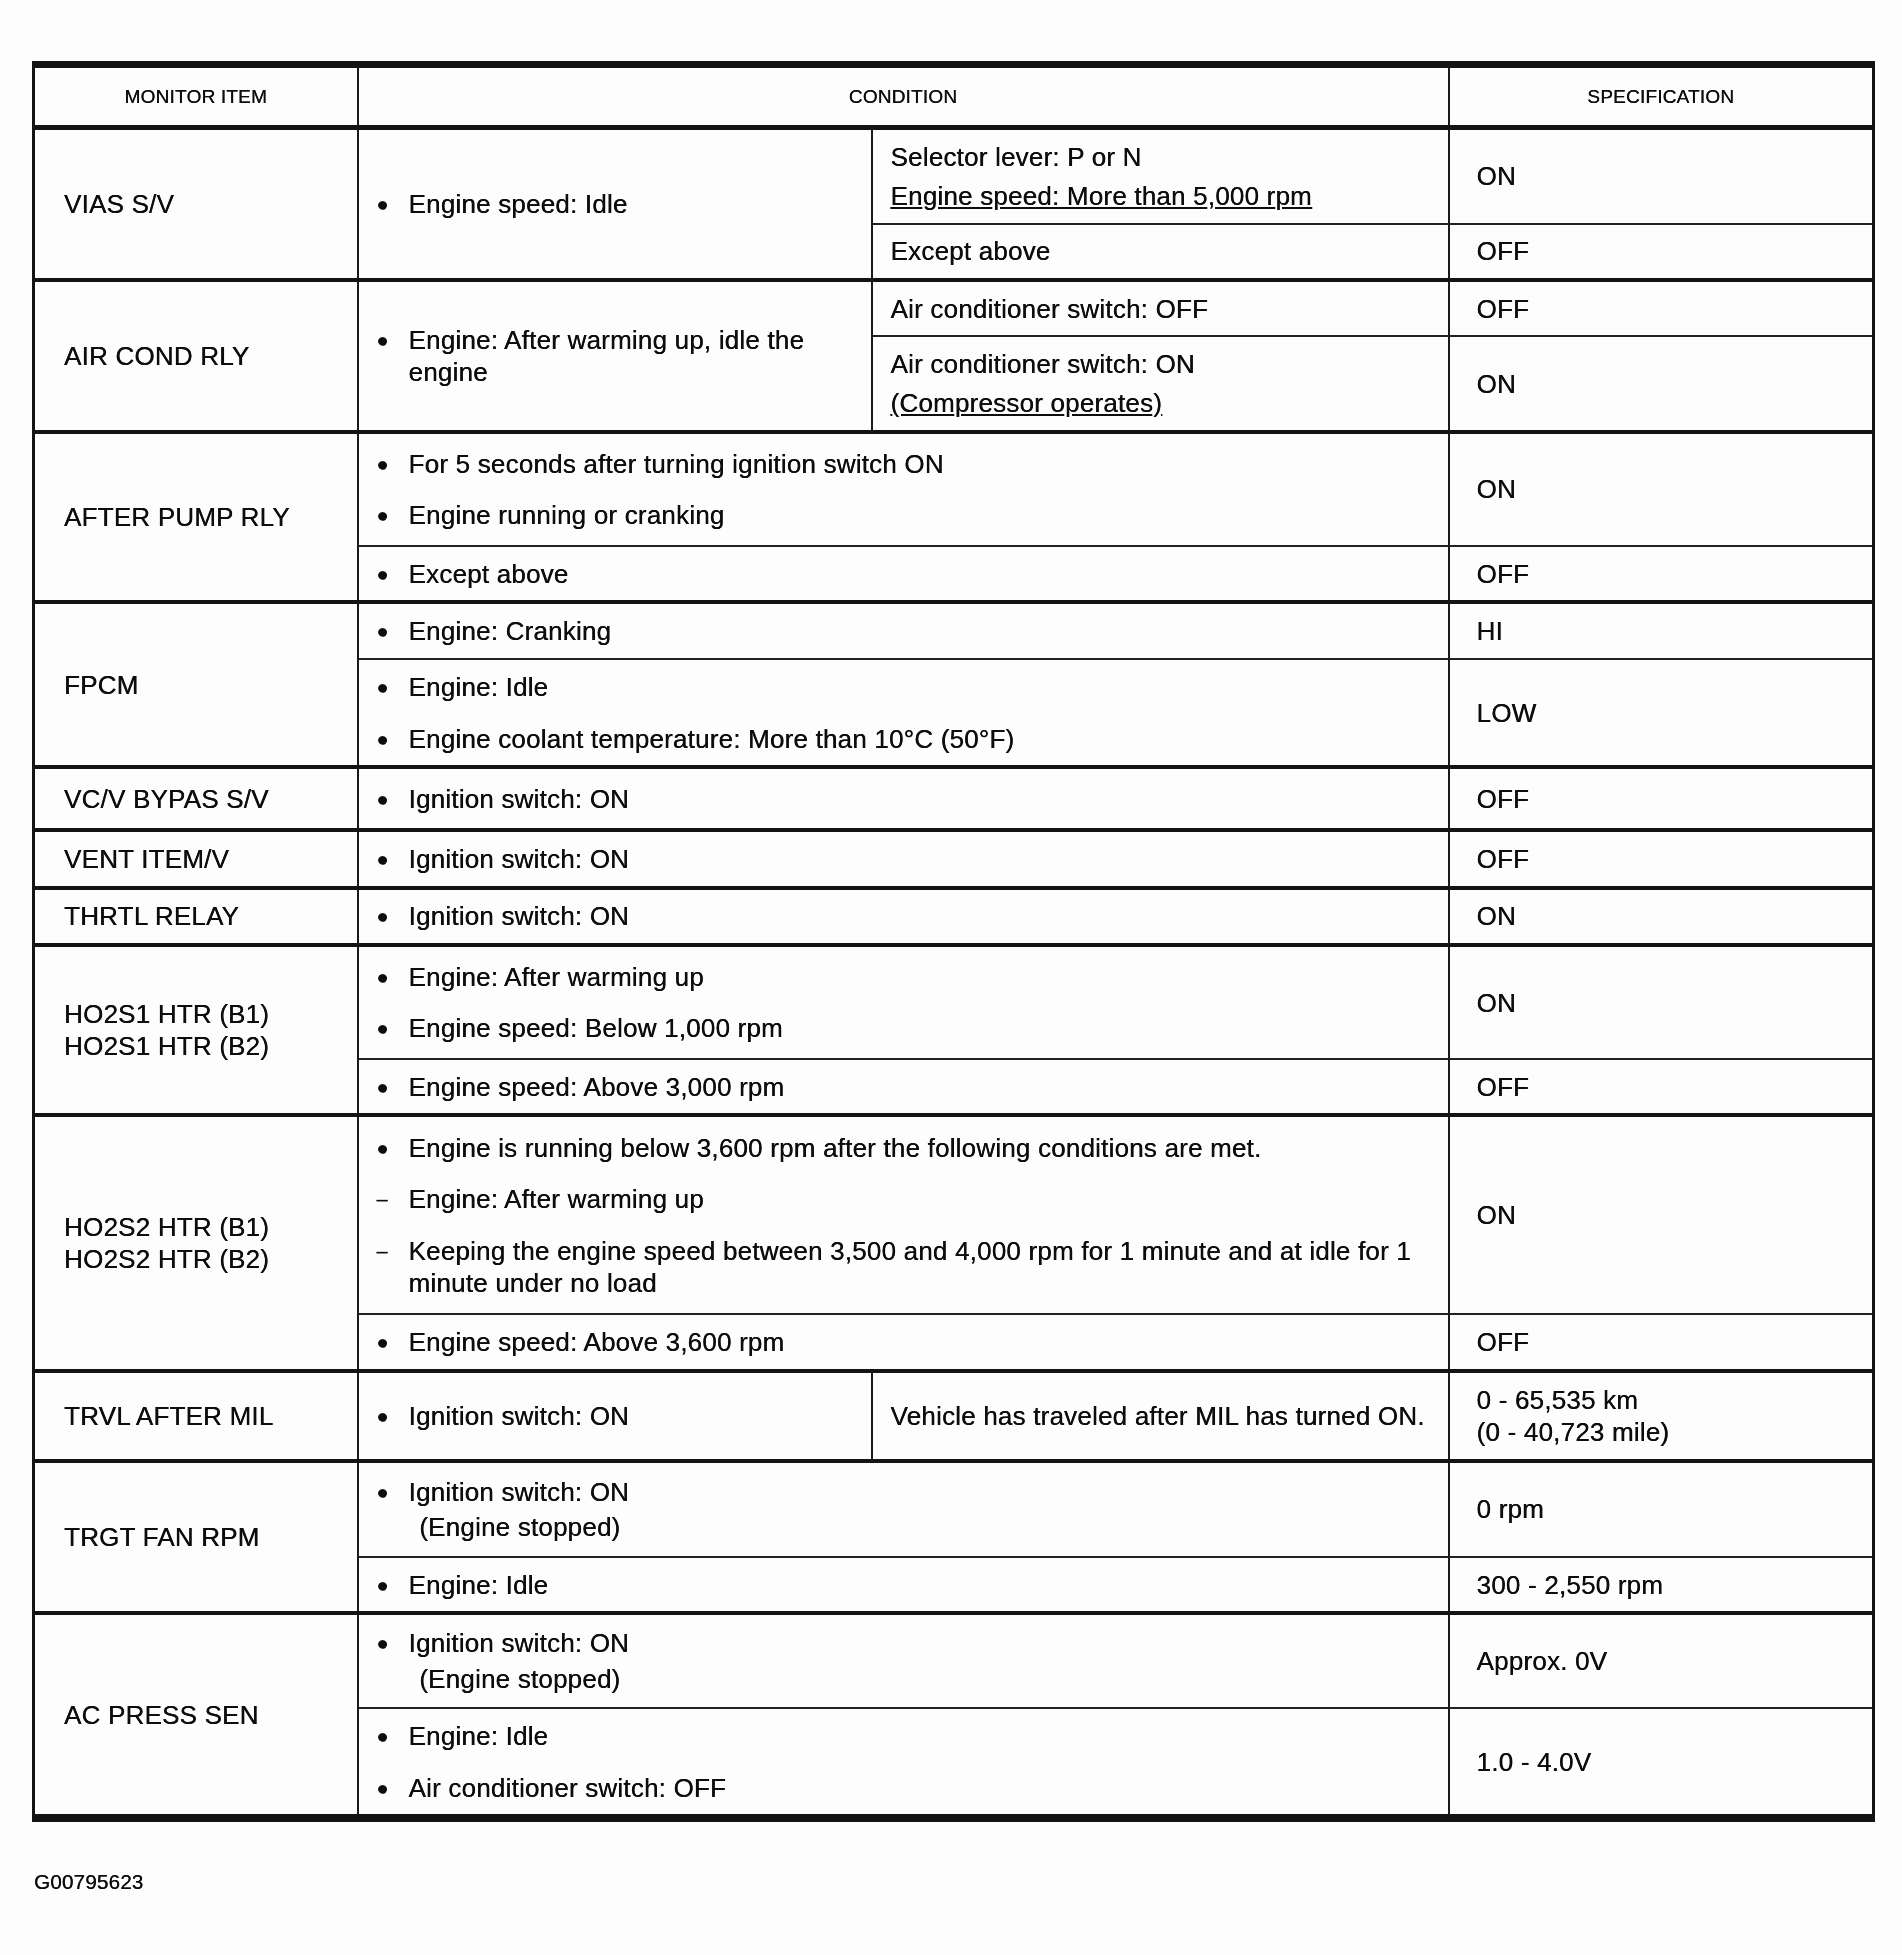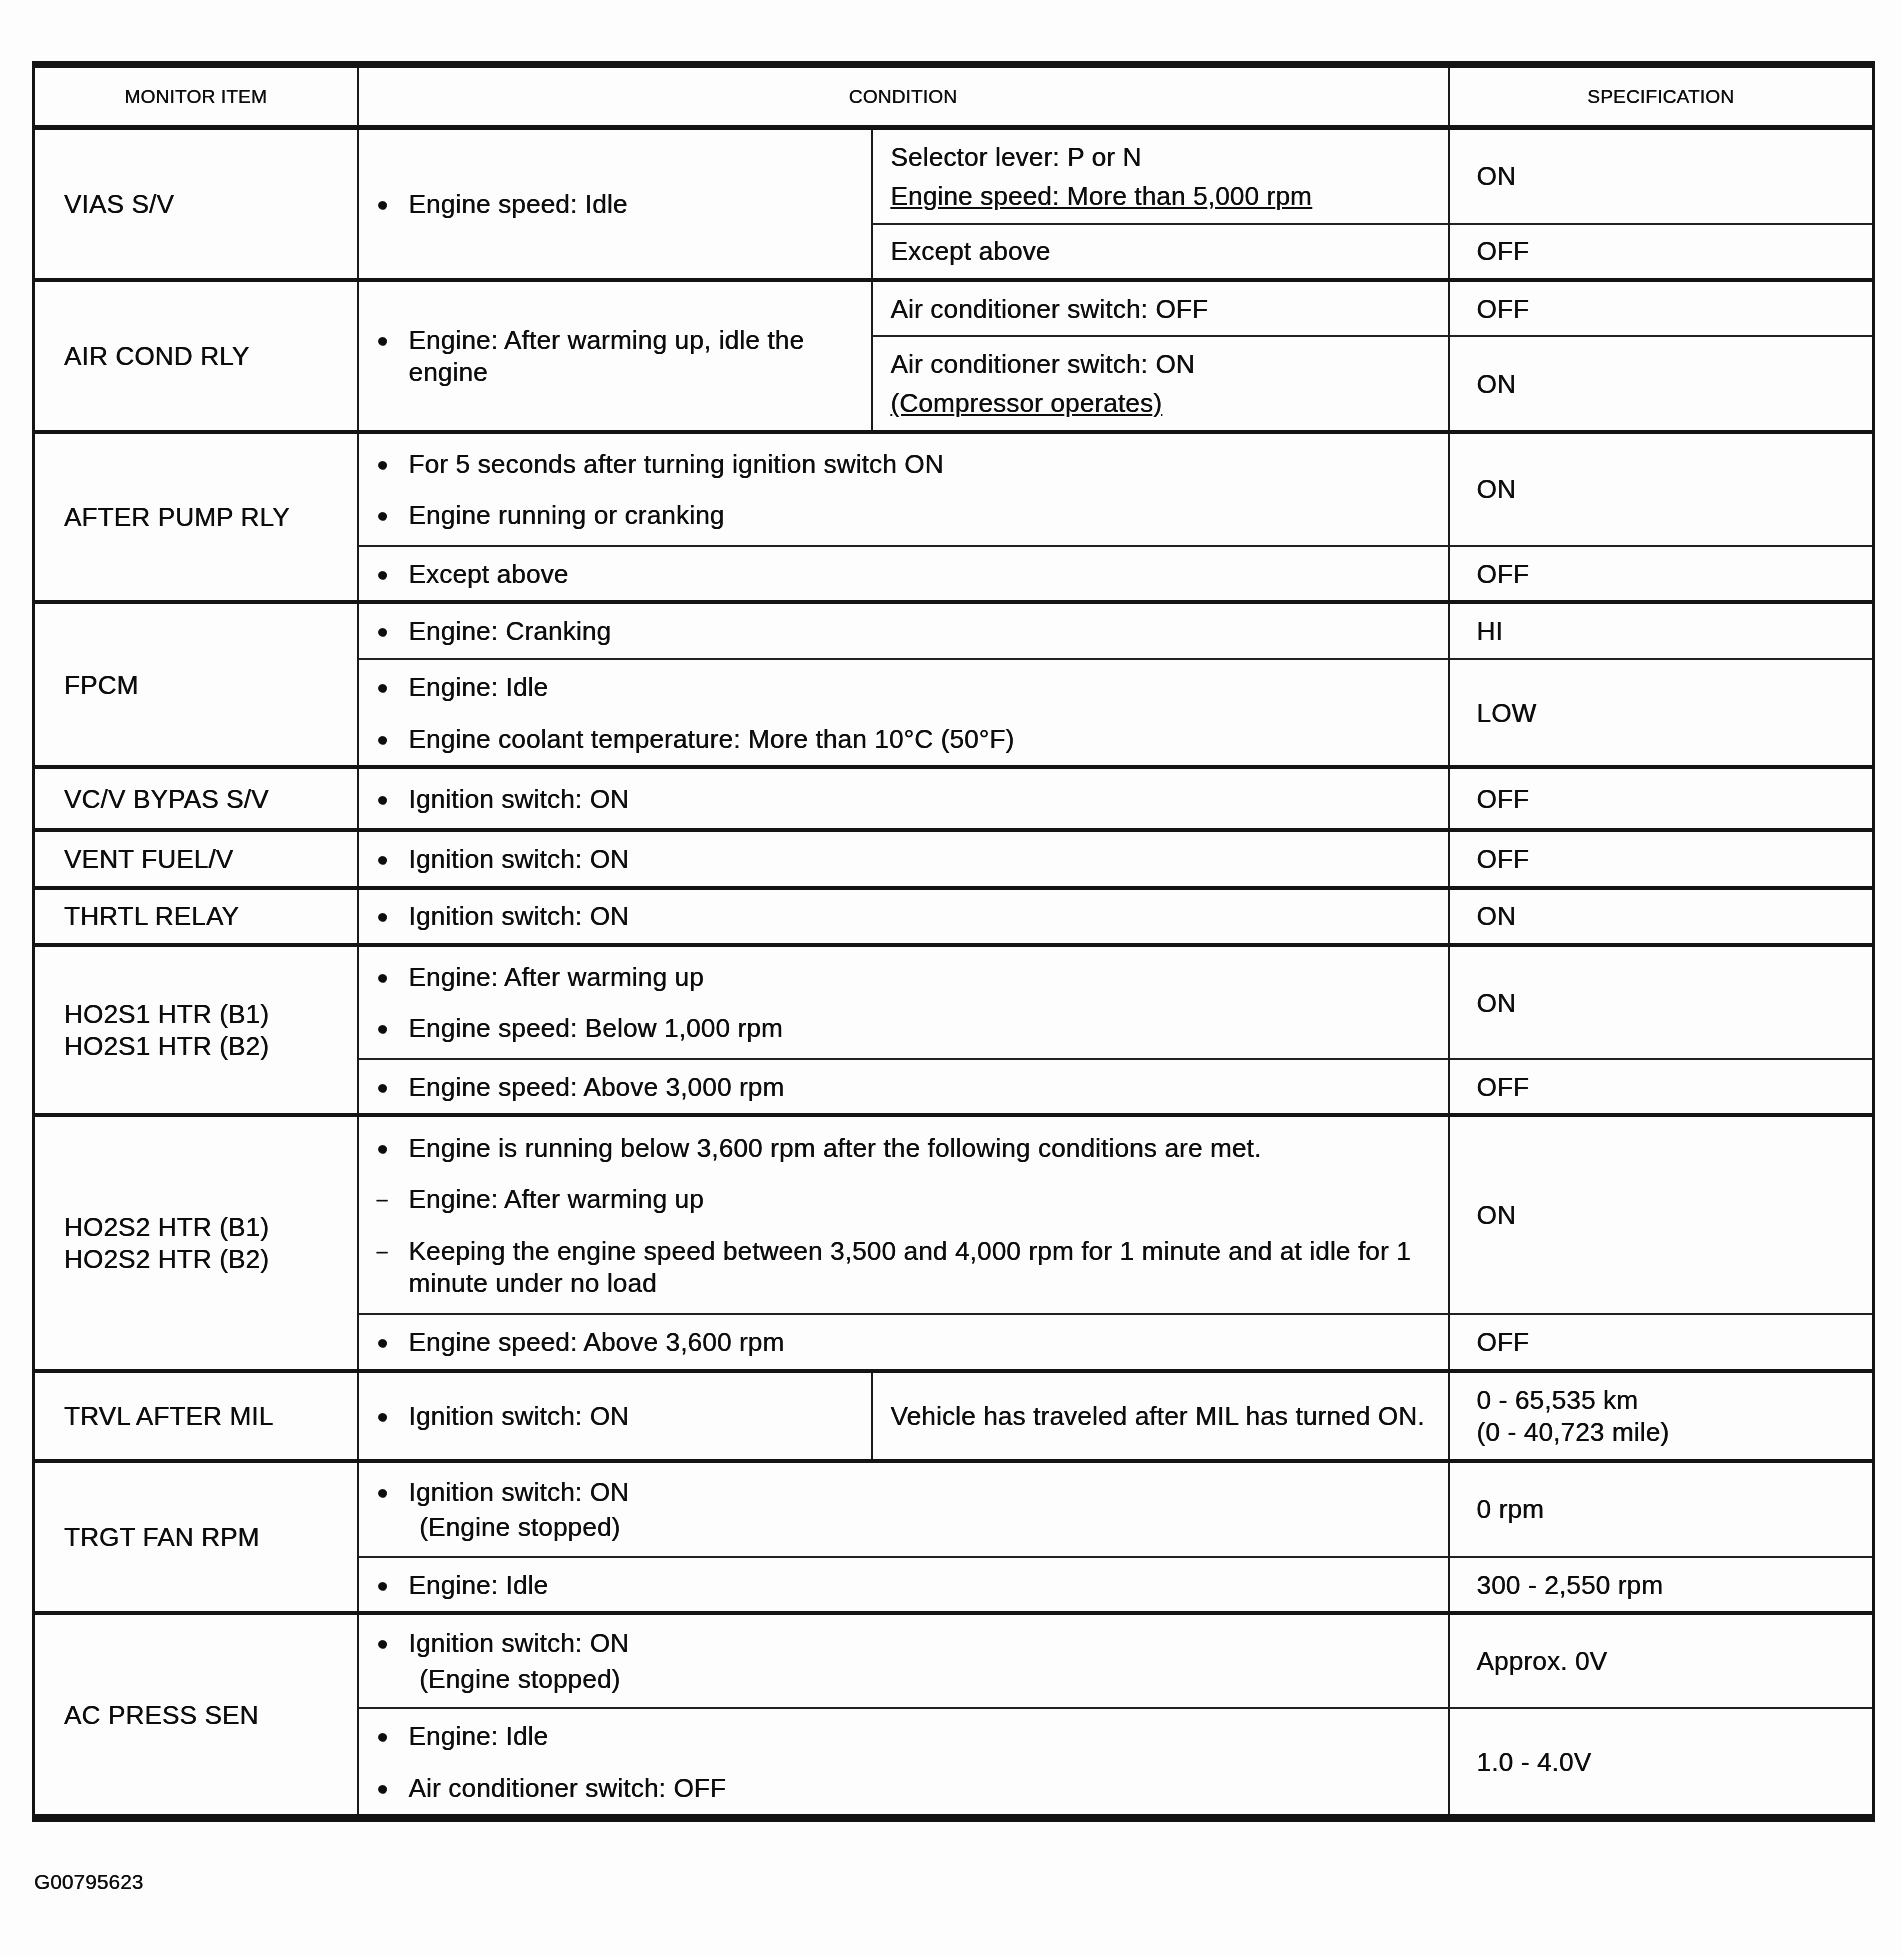--- a/index.html
+++ b/index.html
@@ -199,21 +199,21 @@
     <td class="cell-cond" colspan="2">
       <div class="cl">
         <span class="mk">●</span>
         <span class="tx">Ignition switch: ON</span>
       </div>
     </td>
     <td class="cell-spec">OFF</td>
   </tr>
 
   <tr class="g" style="height:53px">
-    <td class="cell-item">VENT FUEL/V</td>
+    <td class="cell-item">VENT ITEM/V</td>
     <td class="cell-cond" colspan="2">
       <div class="cl">
         <span class="mk">●</span>
         <span class="tx">Ignition switch: ON</span>
       </div>
     </td>
     <td class="cell-spec">OFF</td>
   </tr>
 
   <tr class="g" style="height:53px">

